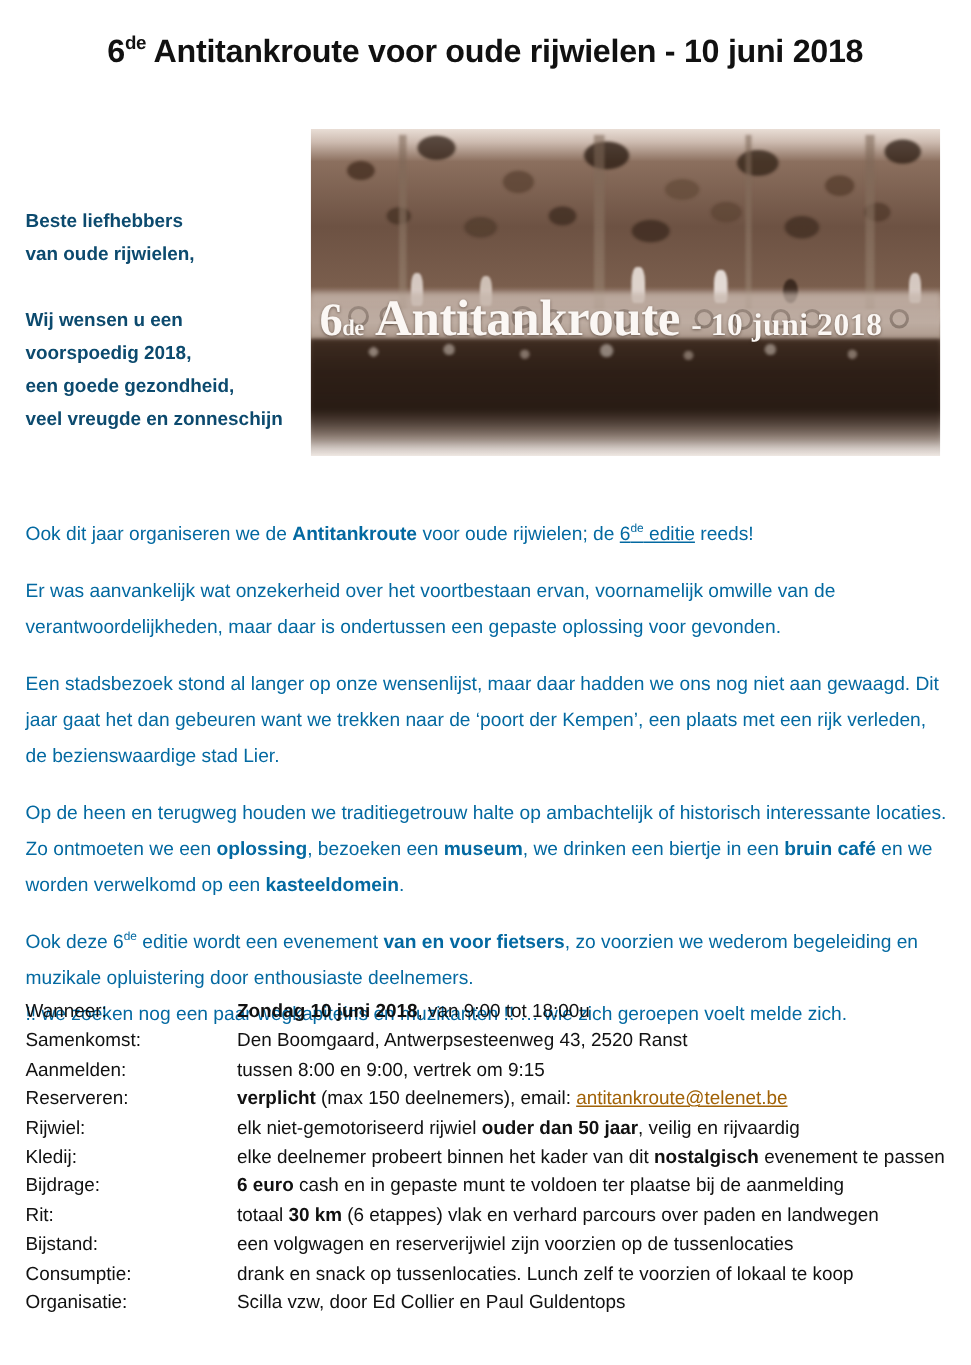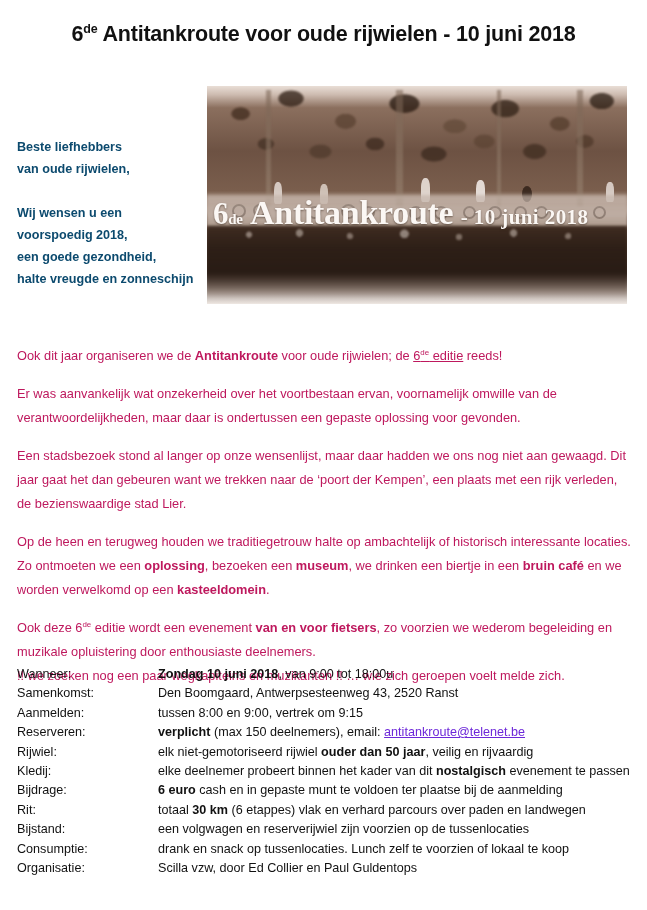--- a/index.html
+++ b/index.html
@@ -213,21 +213,21 @@
   .photo-title .pt-date { font-size: 21px; letter-spacing: 0.4px; }
 
   
   .body-text {
     position: absolute;
     left: 17px;
     top: 344px;
     width: 614px;
     font-size: 12.8px;
     line-height: 24px;
-    color: #be185d;
+    color: #0369a1;
   }
   .body-text p { margin: 0 0 14px 0; }
   .body-text p:last-child { margin-bottom: 0; }
   .body-text b { font-weight: bold; }
   .u { text-decoration: underline; }
   .sup { font-size: 0.62em; vertical-align: super; line-height: 0; }
 
   
   .details {
     position: absolute;
@@ -236,41 +236,41 @@
     width: 620px;
     font-size: 12.6px;
     line-height: 19.4px;
     color: #111111;
   }
   .d-row { display: flex; align-items: flex-start; gap: 48px; }
   .d-label { width: 93px; flex: 0 0 93px; }
   .d-val { flex: 1 1 auto; }
   .d-val b { font-weight: bold; }
   .mail {
-    color: #6d28d9;
+    color: #a16207;
     text-decoration: underline;
   }
 </style>
 </head>
 <body>
 
 <div class="page">
 
   <div class="title">
     <span>6</span><sup>de</sup><span> Antitankroute voor oude rijwielen - 10 juni 2018</span>
   </div>
 
   <div class="greeting">
     <div>Beste liefhebbers</div>
     <div>van oude rijwielen,</div>
     <span class="gap"></span>
     <div>Wij wensen u een</div>
     <div>voorspoedig 2018,</div>
     <div>een goede gezondheid,</div>
-    <div>halte vreugde en zonneschijn</div>
+    <div>veel vreugde en zonneschijn</div>
   </div>
 
   <div class="photo-wrap">
     <div class="photo">
       <div class="ph-base"></div>
       <div class="ph-trees"></div>
       <div class="ph-trunk" style="left:14%;"></div>
       <div class="ph-trunk" style="left:45%;width:7px;"></div>
       <div class="ph-trunk" style="left:69%;width:4px;"></div>
       <div class="ph-trunk" style="left:88%;width:6px;"></div>

